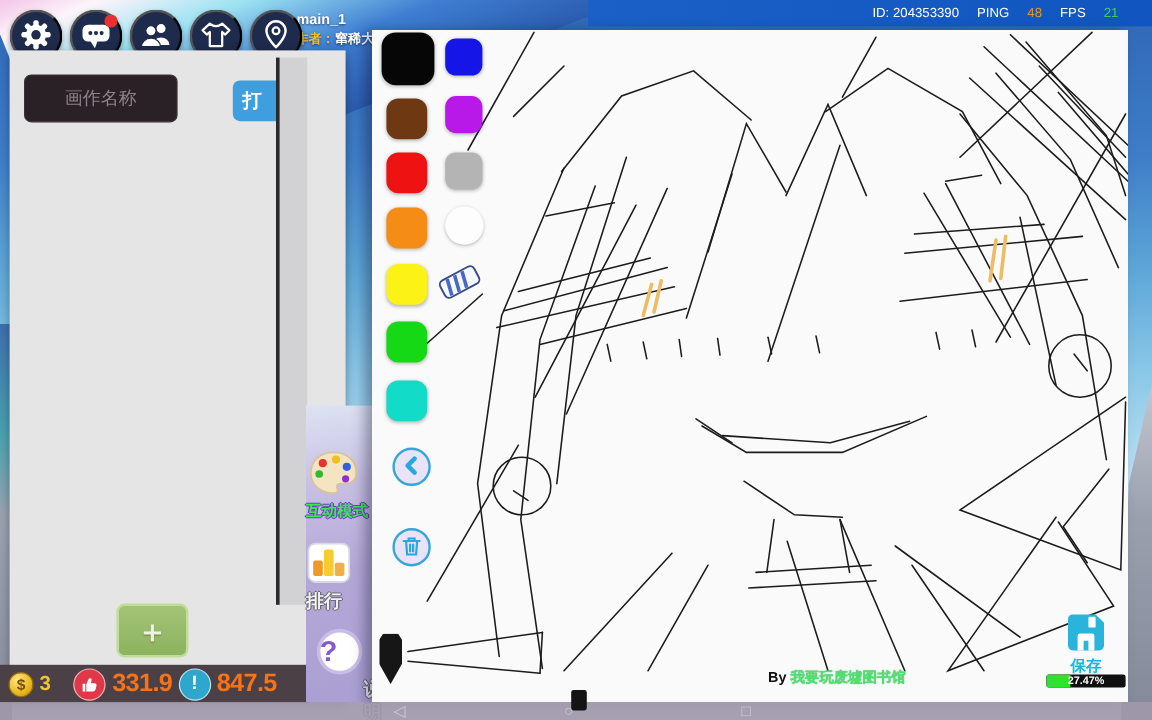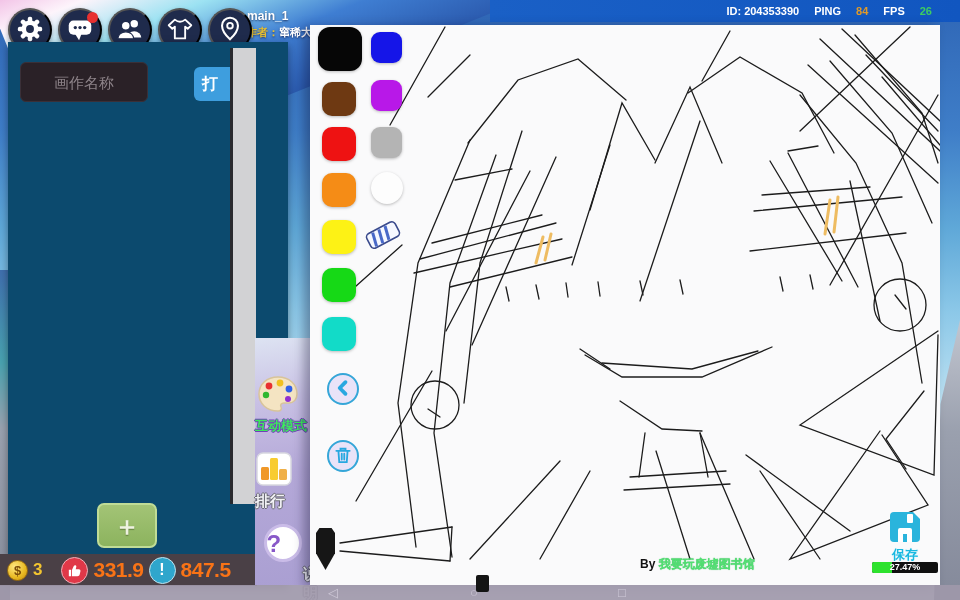--- a/index.html
+++ b/index.html
@@ -13,36 +13,36 @@
     background:linear-gradient(180deg,#3f6fd0 0%,#6f97e6 20%,#eeaede 36%,#fdf4fb 50%,#9ce2f2 64%,#3f7ed2 82%,#2c5cb0 100%);}
   .mountain-right{position:absolute;right:0;bottom:0;width:26px;height:280px;
     background:linear-gradient(180deg,#c2c6d0 0%,#9aa0ae 40%,#84899a 100%);
     clip-path:polygon(100% 0,25% 30%,0 100%,100% 100%);}
   .mountain-left{position:absolute;left:0;bottom:0;width:10px;height:330px;
     background:linear-gradient(180deg,#3f6fae 0%,#49a2b0 28%,#9aa2b0 48%,#888d9c 100%);}
   
   .status-bar{position:absolute;left:490px;top:0;width:470px;height:22px;
     background:linear-gradient(90deg,#1a60c6,#1156c0);display:flex;align-items:center;
     justify-content:flex-end;gap:15px;padding-right:28px;box-sizing:border-box;
-    font-size:11px;font-weight:bold;color:#fff;z-index:6;}
+    font-size:11px;font-weight:normal;color:#fff;z-index:6;}
   .status-bar .ping-v{color:#e09a28;}
   .status-bar .fps-v{color:#3ecc62;}
   
   .top-icons{position:absolute;left:8px;top:8px;display:flex;gap:6px;z-index:7;}
   .circle-btn{width:44px;height:44px;border-radius:50%;background:#1f2b4c;
     display:flex;align-items:center;justify-content:center;position:relative;
     box-shadow:0 2px 4px rgba(0,0,20,.35);}
   .badge{position:absolute;right:2px;top:2px;width:11px;height:11px;border-radius:50%;background:#e83030;}
   .room-label{position:absolute;left:247px;top:9px;z-index:6;color:#fff;font-size:12px;font-weight:bold;
     text-shadow:0 1px 2px rgba(0,0,40,.6);white-space:nowrap;}
   .author-label{position:absolute;left:246px;top:25px;z-index:6;font-size:11px;font-weight:bold;white-space:nowrap;
     text-shadow:0 1px 2px rgba(0,0,40,.6);}
   .author-label .al{color:#e8c030;} .author-label .an{color:#fff;}
   
-  .gallery{position:absolute;left:8px;top:42px;width:280px;height:543px;background:#0c4a6e;
+  .gallery{position:absolute;left:8px;top:42px;width:280px;height:543px;background:#e5e5e5;
     z-index:8;box-shadow:0 3px 8px rgba(0,0,0,.4);}
   .name-input{position:absolute;left:12px;top:20px;width:128px;height:40px;background:#2a2127;
     border:1px solid #3a3038;border-radius:6px;color:#9a9096;font-size:15px;text-align:center;
     font-family:inherit;outline:none;box-sizing:border-box;}
   .name-input::placeholder{color:#8d8389;}
   .open-btn{position:absolute;left:186px;top:25px;width:50px;height:34px;background:#3e9ede;
     border:none;border-radius:6px;color:#fff;font-size:16px;font-weight:bold;font-family:inherit;
     overflow:hidden;text-align:left;padding-left:8px;}
   .scrollbar{position:absolute;left:222px;top:6px;width:23px;height:456px;background:#d2d2d4;
     border-left:3px solid #2a2a2e;}
@@ -101,23 +101,23 @@
 
 <div class="wallpaper">
   <div class="rainbow"></div>
   <div class="mountain-left"></div>
   <div class="mountain-right"></div>
 </div>
 
 <div class="status-bar">
   <span>ID: 204353390</span>
   <span>PING</span>
-  <span class="ping-v">84</span>
+  <span class="ping-v">48</span>
   <span>FPS</span>
-  <span class="fps-v">26</span>
+  <span class="fps-v">21</span>
 </div>
 
 <div class="top-icons">
   <button class="circle-btn">
     <span>
       <svg width="30" height="30" viewBox="0 0 32 32">
         <g fill="#fff">
           <rect x="13.6" y="3" width="4.8" height="26" rx="2"></rect>
           <rect x="13.6" y="3" width="4.8" height="26" rx="2" transform="rotate(45 16 16)"></rect>
           <rect x="13.6" y="3" width="4.8" height="26" rx="2" transform="rotate(90 16 16)"></rect>

